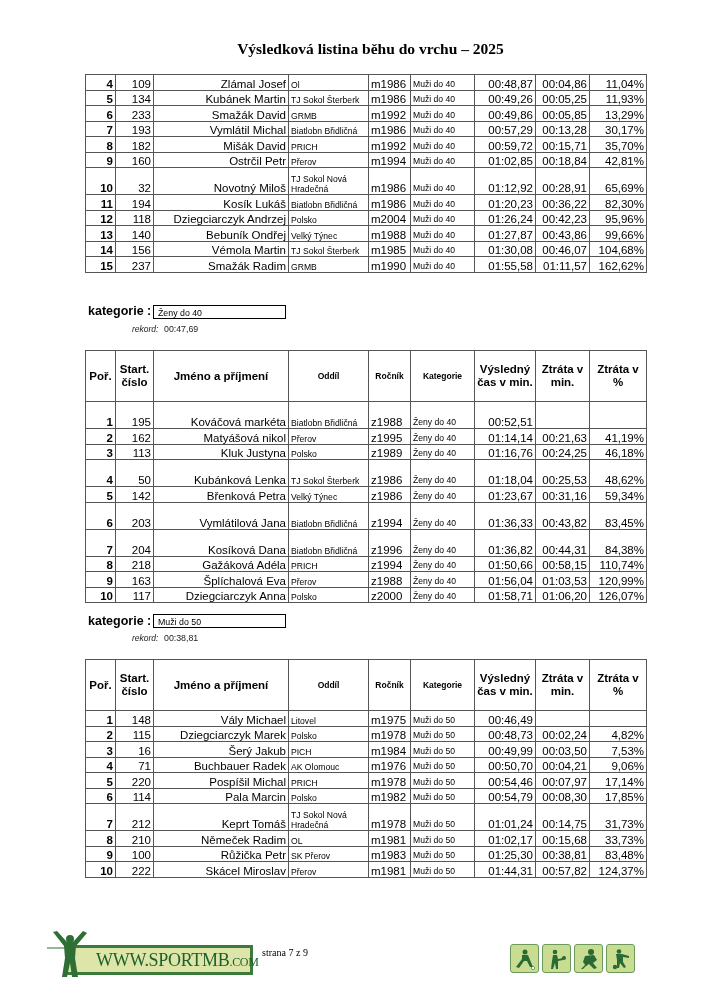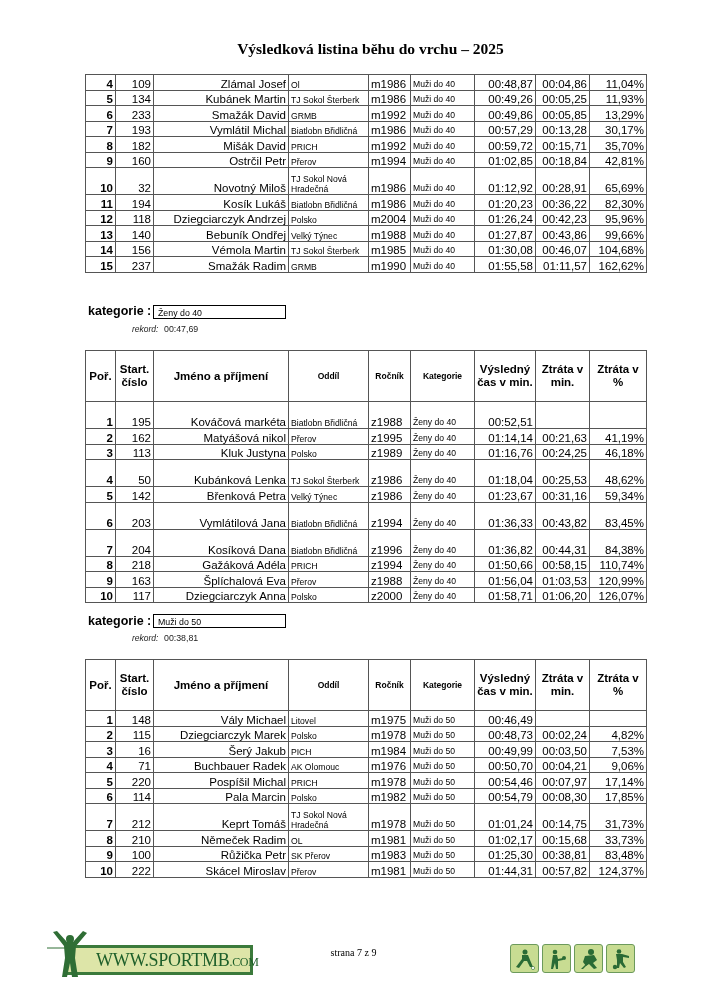--- a/index.html
+++ b/index.html
@@ -15,21 +15,21 @@
   td.club { font-size: 8.6px !important; text-align: left; line-height: 10px !important; white-space: normal !important; }
   td.yr { text-align: left; }
   td.cat { font-size: 8.6px !important; text-align: left; }
   td.time, td.loss, td.pct { text-align: right; }
   th { font-weight: bold; font-size: 11.5px; text-align: center; vertical-align: middle !important; line-height: 13px !important; white-space: normal !important; height: 50px; }
   th.small { font-size: 8.5px; }
   .katlabel { position: absolute; left: 88px; font-weight: bold; font-size: 12.5px; }
   .katbox { position: absolute; left: 153px; width: 133px; height: 14px; border: 1px solid #000; font-size: 8.8px; line-height: 15px; padding-left: 4px; box-sizing: border-box; }
   .reklabel { position: absolute; left: 88px; font-style: italic; font-size: 8.5px; color: #222; padding-left: 44px; }
   .rekval { position: absolute; left: 164px; font-size: 8.8px; color: #222; }
-  .footer-page { position: absolute; top: 947px; left: 0; width: 707px; text-align: center; font-family: "Liberation Serif", serif; font-size: 10px; }
+  .footer-page { position: absolute; top: 947px; left: 0; width: 570px; text-align: center; font-family: "Liberation Serif", serif; font-size: 10px; }
   .logo { position: absolute; left: 45px; top: 930px; width: 210px; height: 50px; }
   .logo-box { position: absolute; left: 20px; top: 15px; width: 188px; height: 30px; background: #dde5a8; border: 3px solid #3b7a3b; border-radius: 0; box-sizing: border-box; }
   .logo-text { position: absolute; left: 28px; top: 2px; font-family: "Liberation Serif", serif; color: #1e5f2a; font-size: 18px; letter-spacing: -0.3px; white-space: nowrap; }
   .logo-text .sm { font-size: 12px; }
   .sports { position: absolute; left: 510px; top: 944px; display: flex; gap: 3px; }
   .sport { width: 29px; height: 29px; background: #c8dc92; border: 1px solid #6c9a5c; border-radius: 3px; box-sizing: border-box; display: flex; align-items: center; justify-content: center; }
 </style>
 </head>
 <body>
 

